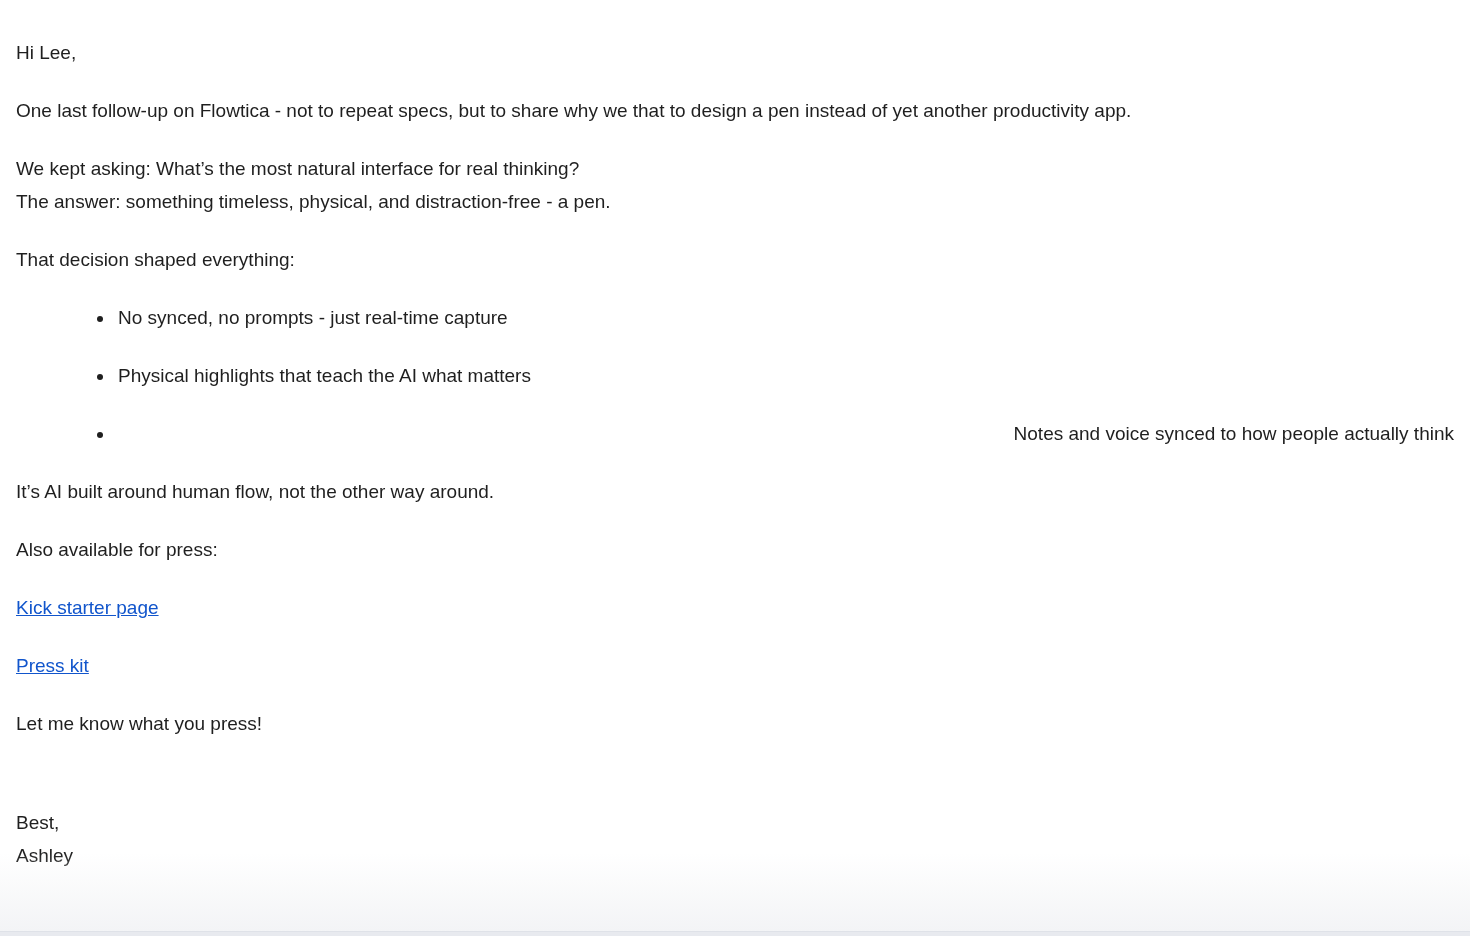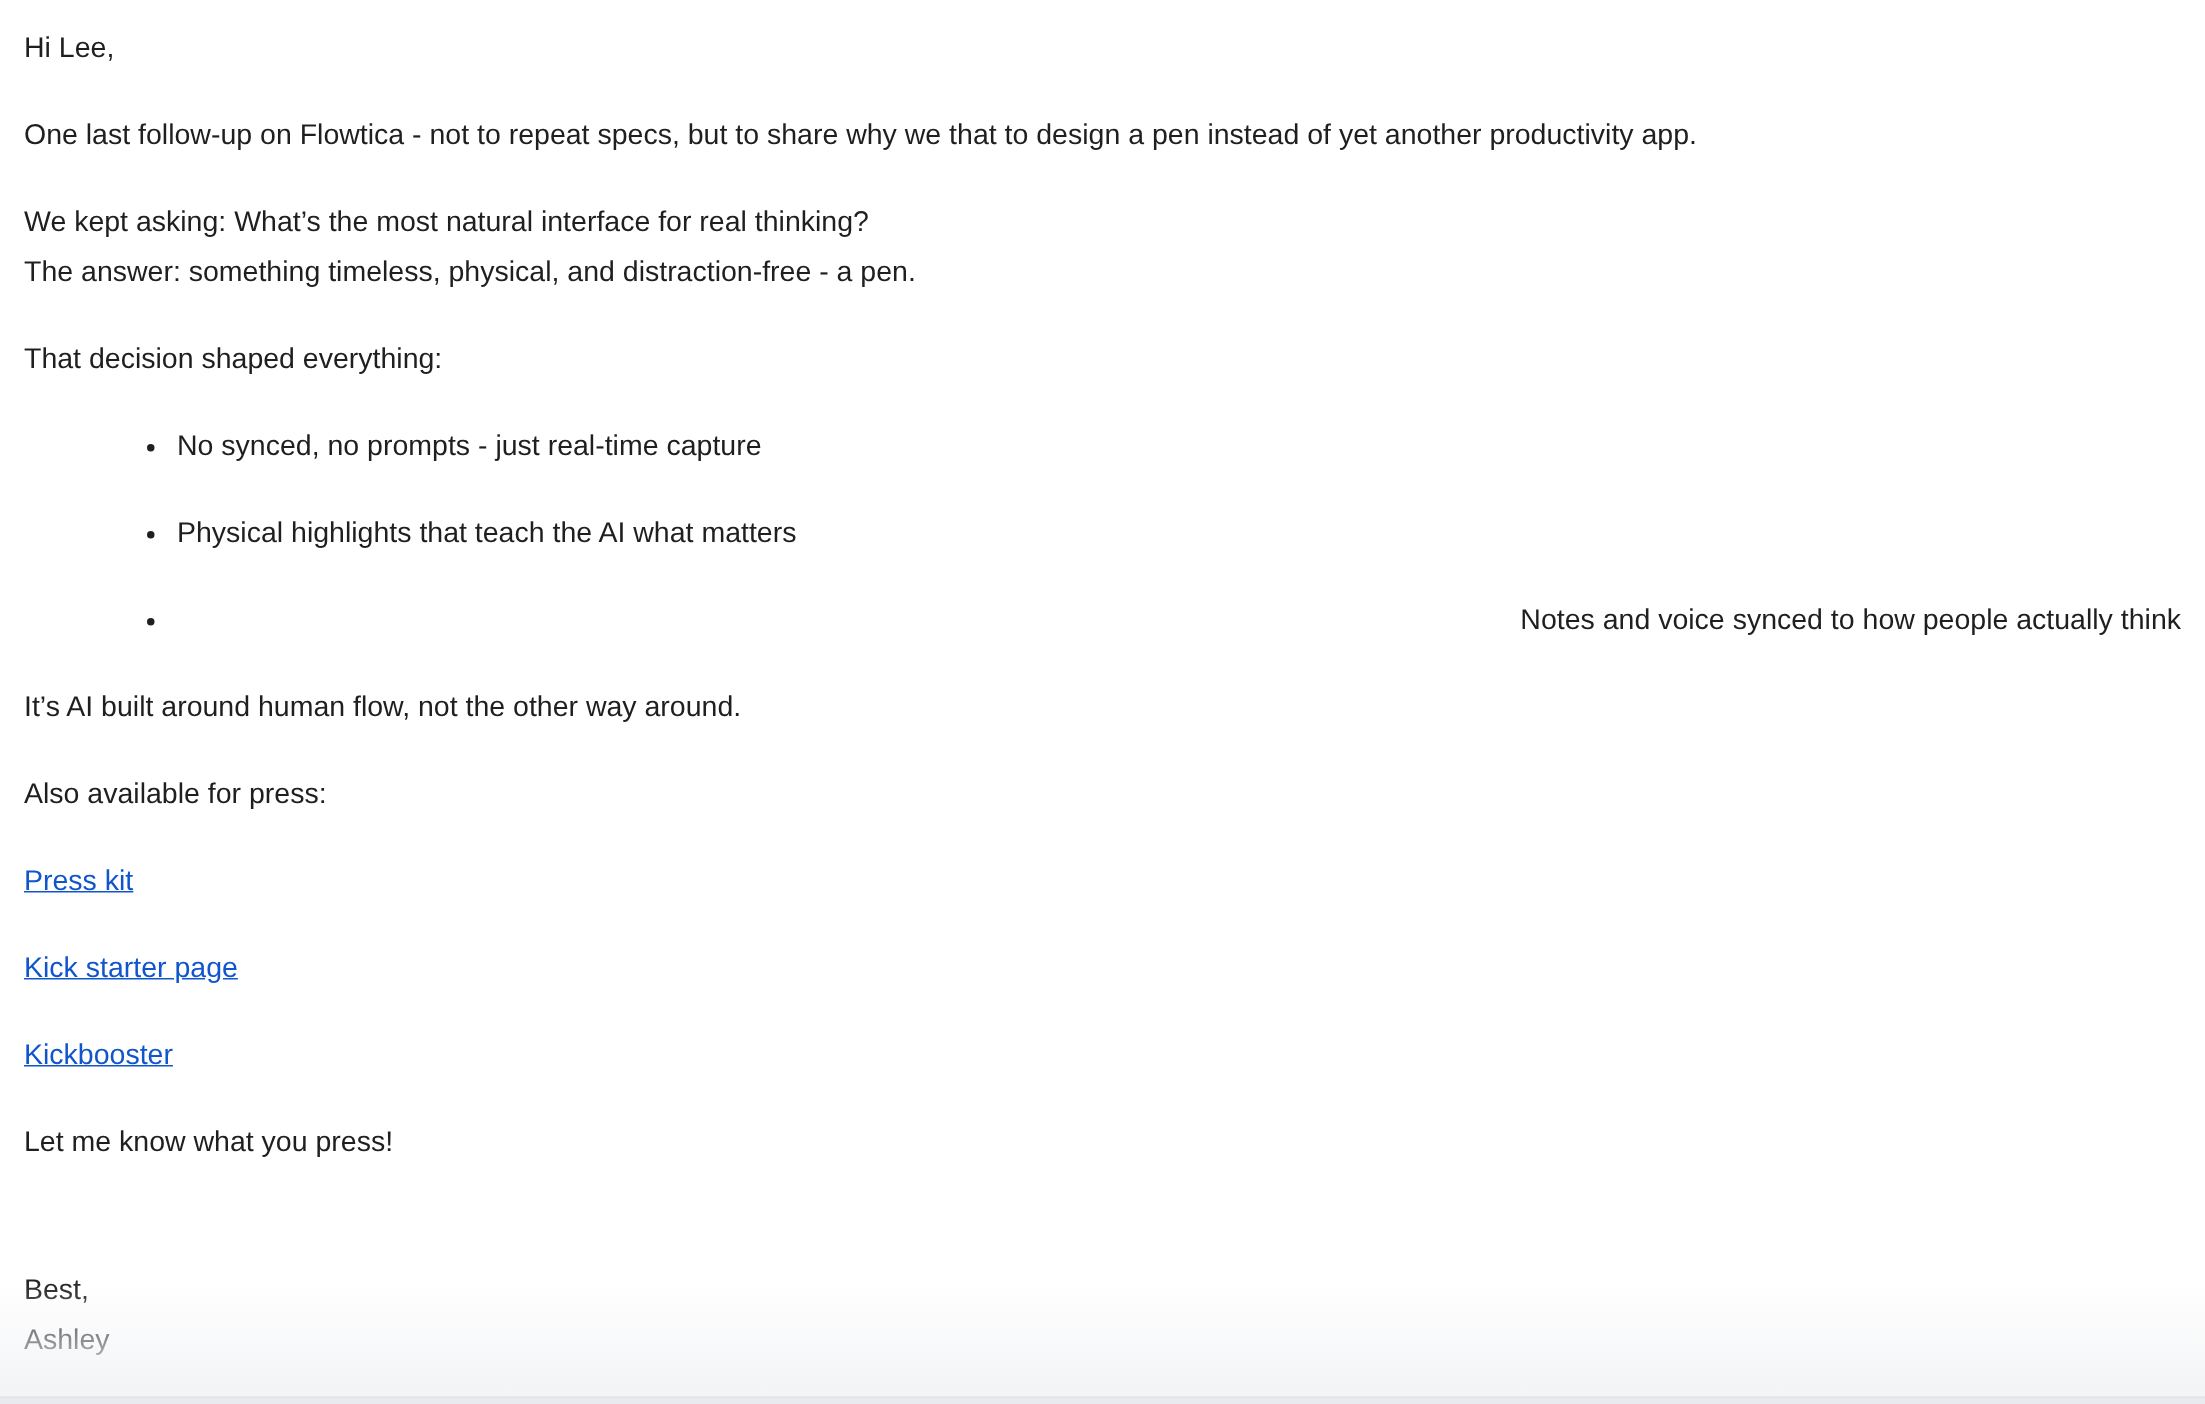--- a/index.html
+++ b/index.html
@@ -12,21 +12,21 @@
     background: #ffffff;
     overflow: hidden;
     position: relative;
     font-family: "Liberation Sans", "DejaVu Sans", sans-serif;
     font-size: 19px;
     line-height: 33px;
     color: #1f1f1f;
     -webkit-font-smoothing: antialiased;
   }
   .email-body {
-    padding: 16px 16px 0 16px;
+    padding: 36px 16px 0 16px;
   }
   .para {
     margin: 0 0 25px 0;
   }
   .line {
     display: block;
   }
   ul.bullet-list {
     margin: 0 0 25px 0;
     padding: 0 0 0 99px;
@@ -88,30 +88,27 @@
     <li>No synced, no prompts - just real-time capture</li>
     <li>Physical highlights that teach the AI what matters</li>
     <li>Notes and voice synced to how people actually think</li>
   </ul>
 
   <p class="para">It’s AI built around human flow, not the other way around.</p>
 
   <p class="para">Also available for press:</p>
 
   <p class="para">
-    <a class="email-link" href="#">Press kit</a>
-  </p>
-
-  <p class="para">
     <a class="email-link" href="#">Kick starter page</a>
   </p>
 
   <p class="para">
-    <a class="email-link" href="#">Kickbooster</a>
+    <a class="email-link" href="#">Press kit</a>
   </p>
+
 
   <p class="para">Let me know what you press!</p>
 
   <p class="para closing-block">
     <span class="line">Best,</span>
     <span class="line">Ashley</span>
   </p>
 
 </div>
 

